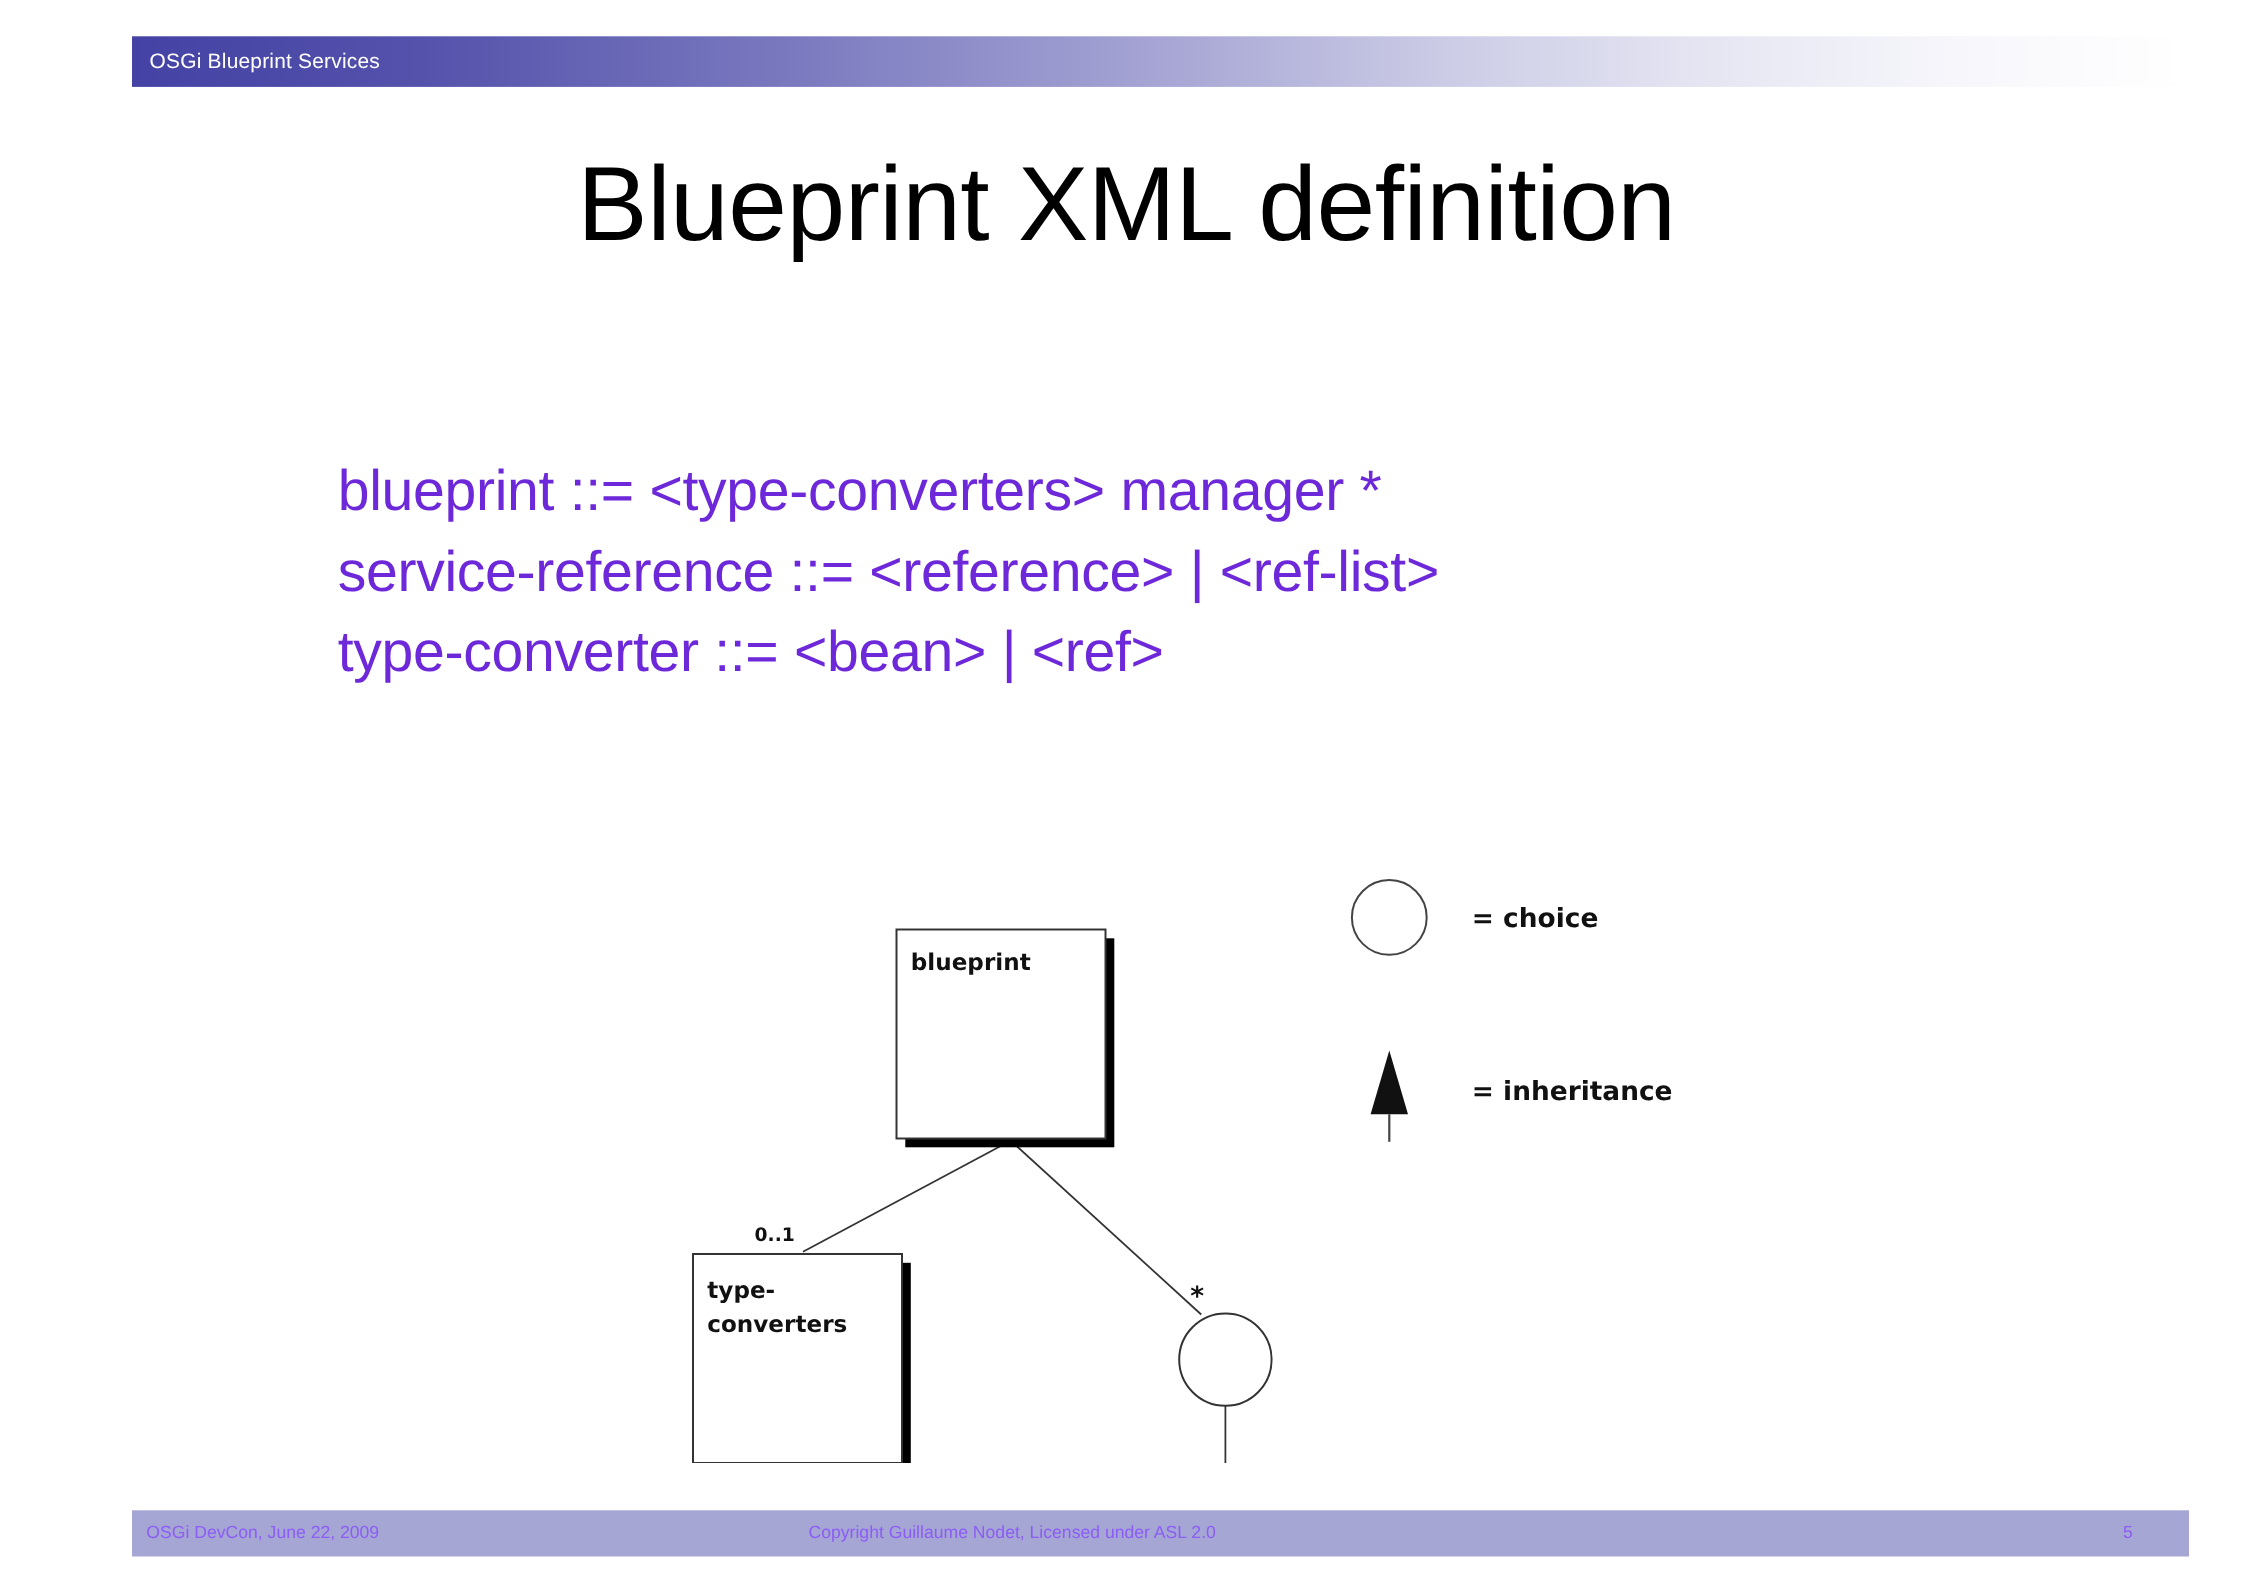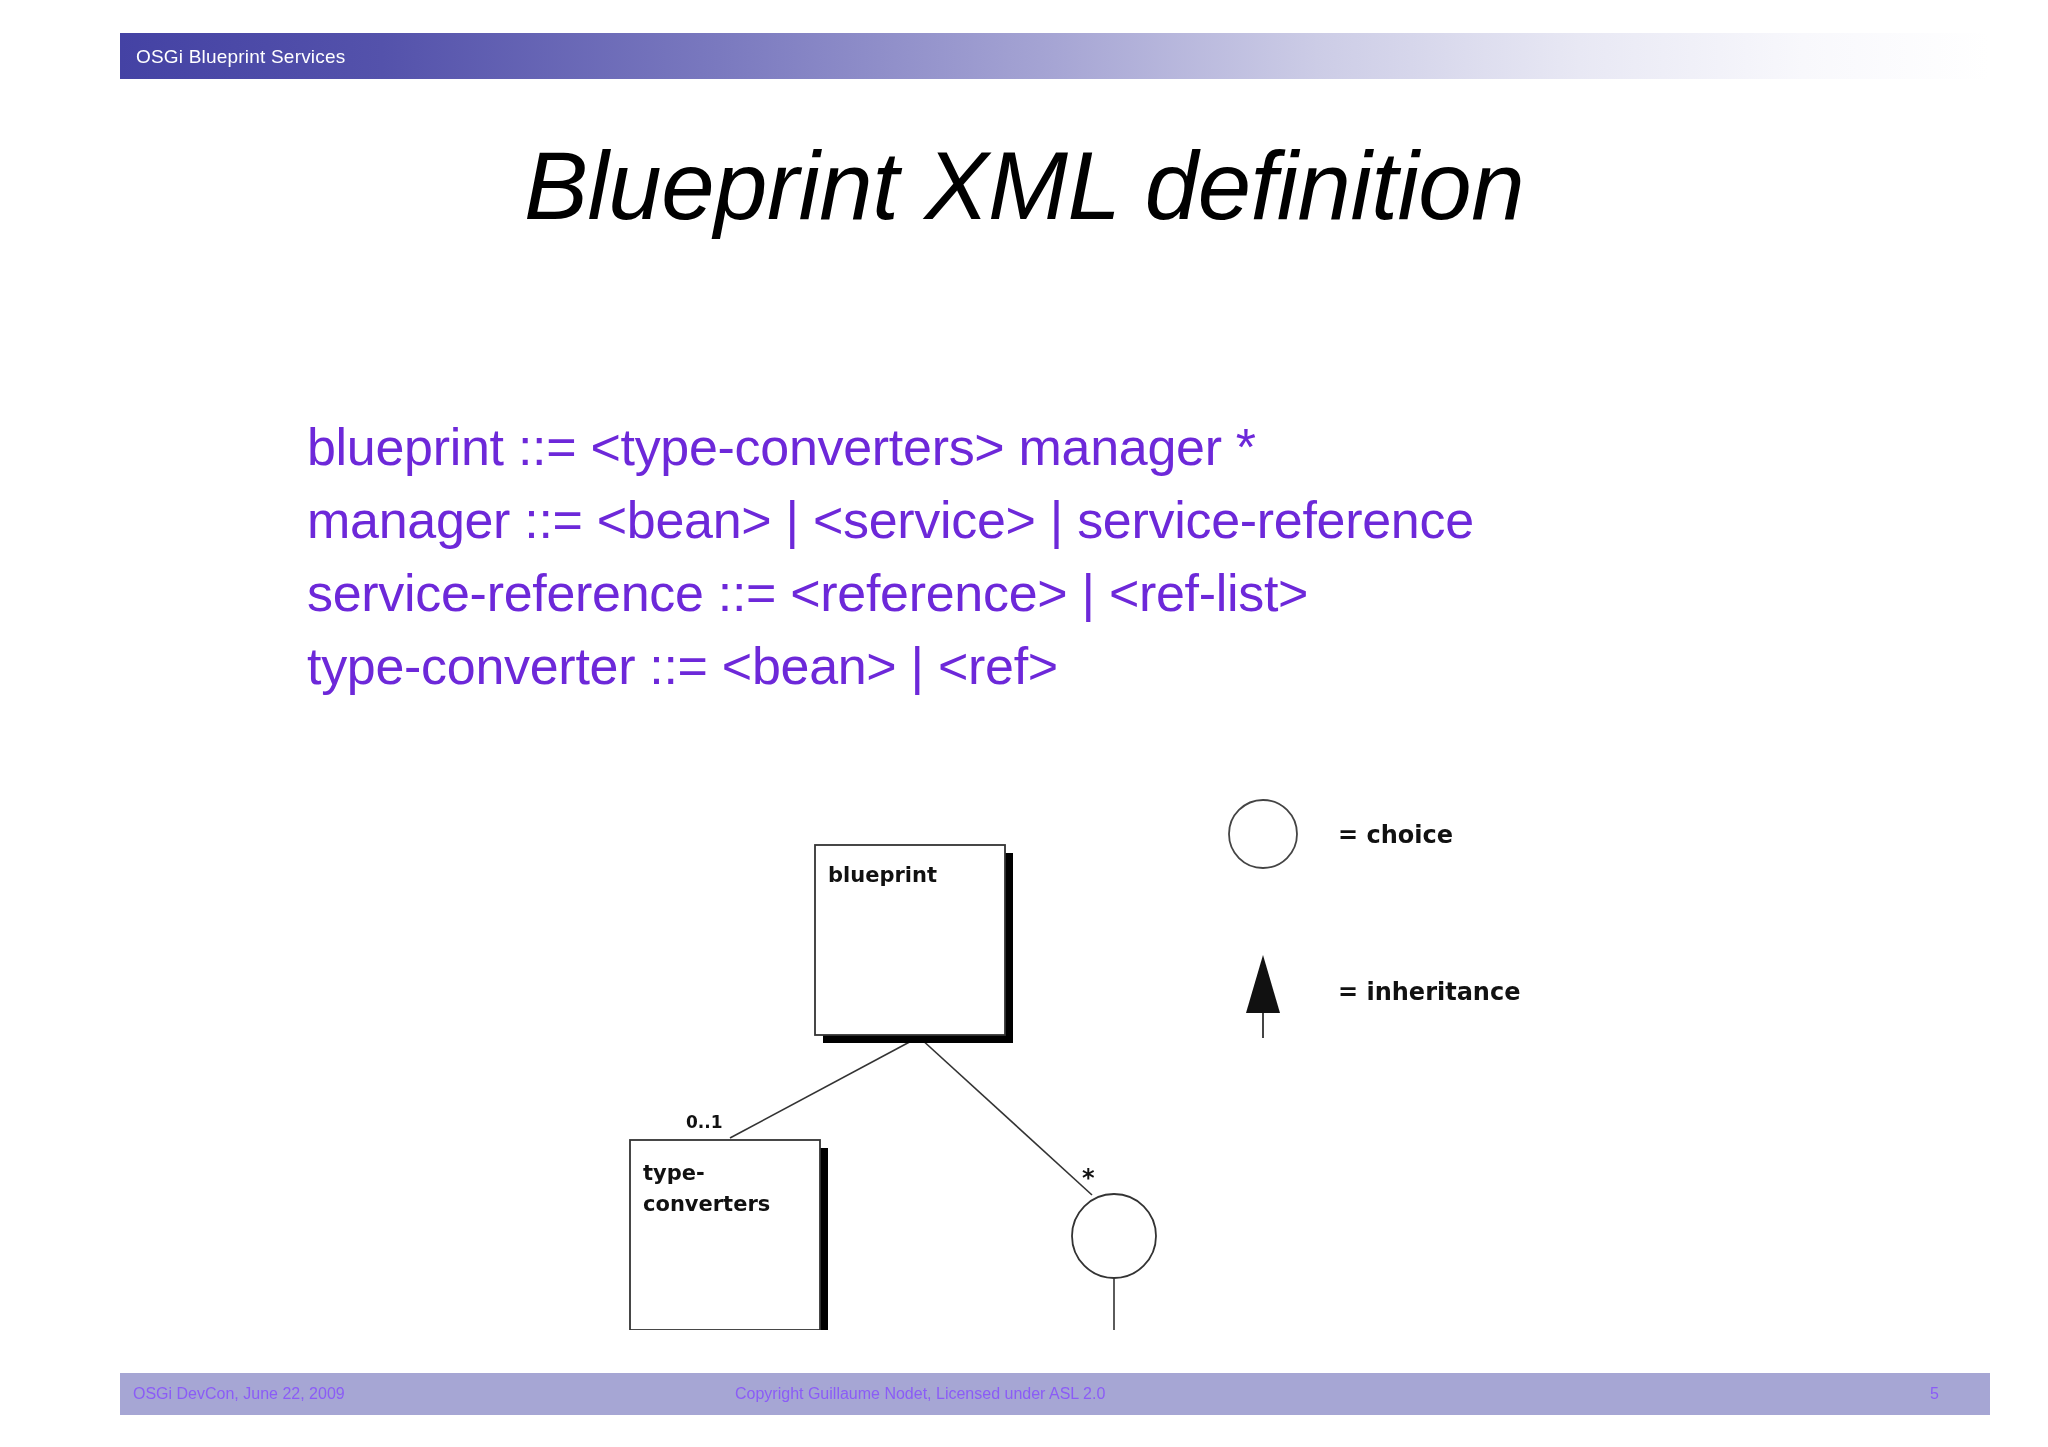--- a/index.html
+++ b/index.html
@@ -51,21 +51,20 @@
   #slide-title {
     position: absolute;
     left: 0; top: 134px;
     width: 2048px;
     text-align: center;
     font-size: 96px;
     line-height: 104px;
     color: #000000;
     letter-spacing: -0.5px;
     font-weight: 400;
-    font-style: italic;
   }
 
   
   #grammar-block {
     position: absolute;
     left: 307px; top: 411px;
     width: 1500px;
   }
   .grammar-line {
     font-size: 52px;
@@ -106,21 +105,20 @@
 
 <div id="slide">
 
   <div id="header-bar"></div>
   <div id="header-title">OSGi Blueprint Services</div>
 
   <div id="slide-title">Blueprint XML definition</div>
 
   <div id="grammar-block">
     <div class="grammar-line">blueprint ::= &lt;type-converters&gt; manager *</div>
-    <div class="grammar-line">manager ::= &lt;bean&gt; | &lt;service&gt;  | service-reference</div>
     <div class="grammar-line">service-reference ::= &lt;reference&gt; | &lt;ref-list&gt;</div>
     <div class="grammar-line">type-converter ::= &lt;bean&gt; | &lt;ref&gt;</div>
   </div>
 
   <div id="diagram">
     <svg width="1120" height="560" viewBox="0 0 1120 560" xmlns="http://www.w3.org/2000/svg">
 
       <g stroke="#333333" stroke-width="1.6" fill="none">
 
         <line x1="437" y1="268" x2="250" y2="368"></line>

